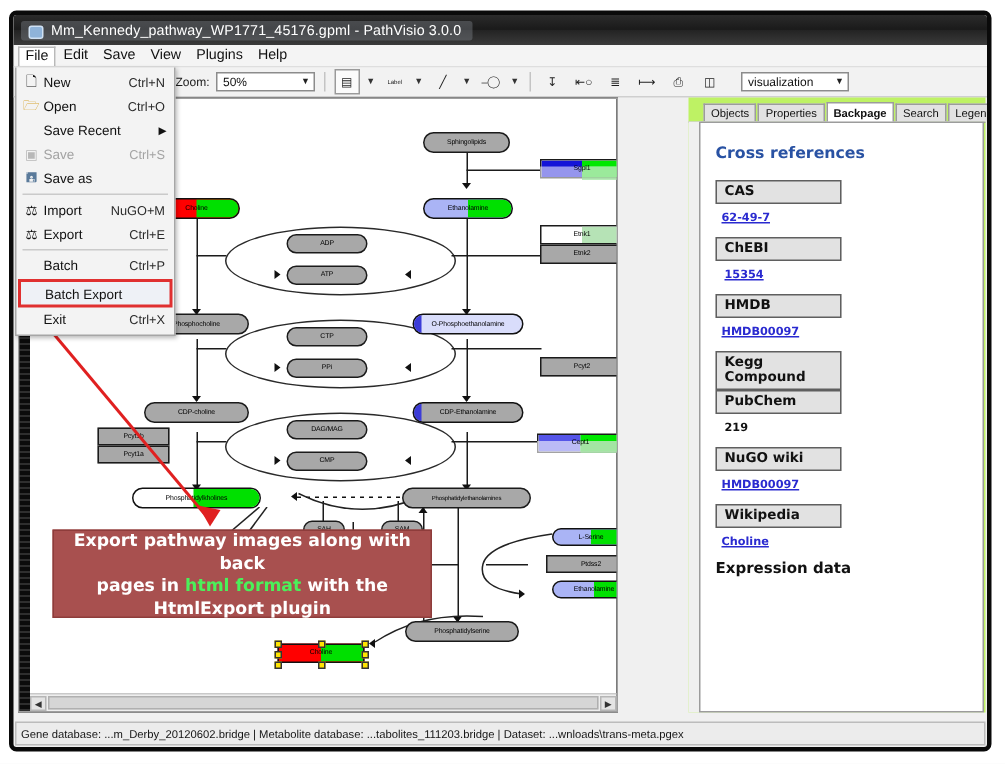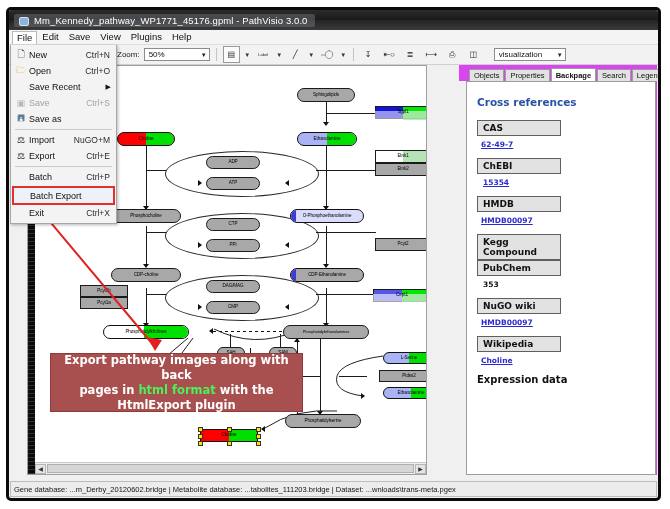--- a/index.html
+++ b/index.html
@@ -72,21 +72,21 @@
   .fm-row.disabled .fm-key{color:#a3a3a3;}
   .fm-sub{font-size:7px;padding-right:5px;}
   .fm-sep{height:1px;background:#cacaca;margin:2px 4px;}
   #batch-export-row{
     border:2px solid #e03030;height:15px;margin:1px 1px 0 1px;background:#eef1f6;
   }
   #batch-export-row .fm-lbl{padding-left:14px;}
 
   
   #canvas-wrap{
-    position:absolute;left:18px;top:55px;width:400px;bottom:23px;
+    position:absolute;left:3px;top:55px;width:400px;bottom:23px;
     background:#000000;border:1px solid #9e9e9e;box-sizing:border-box;overflow:hidden;
   }
   #black-strip{position:absolute;left:0;top:0;width:7px;height:100%;
     background:repeating-linear-gradient(180deg,#0b0b0b 0 3px,#2e2e2e 3px 4px);}
   #canvas{position:absolute;left:7px;top:0;right:0;bottom:0;background:#ffffff;}
 
   
   .node{position:absolute;box-sizing:border-box;display:flex;align-items:center;justify-content:center;
     font-size:4.6px;color:#000;text-align:center;line-height:1;overflow:hidden;letter-spacing:-.1px;}
   .metab{background:#a8a8a8;border:1px solid #1b1b1b;border-radius:8px;}
@@ -121,21 +121,21 @@
   
   #canvas-hscroll{position:absolute;left:7px;right:0;bottom:0;height:11px;background:#eeeeee;border-top:1px solid #c9c9c9;
     display:flex;align-items:center;}
   #canvas-hscroll .sb-arr{width:11px;height:10px;font-size:6px;display:flex;align-items:center;justify-content:center;
     background:#e4e4e4;border:1px solid #b6b6b6;color:#333;box-sizing:border-box;}
   #canvas-hscroll .sb-thumb{height:9px;flex:1;background:#d6d6d6;border:1px solid #b0b0b0;margin:0 1px;box-sizing:border-box;}
 
   
   #side-panel{
     position:absolute;left:450px;top:55px;right:1px;bottom:23px;
-    background:#d946ef;box-sizing:border-box;
+    background:#bef264;box-sizing:border-box;
   }
   #tabstrip{position:absolute;left:0;top:2px;right:0;height:14px;display:flex;align-items:flex-end;padding-left:8px;
     border-bottom:1px solid #9c9c9c;}
   .tab{font-size:7.5px;color:#111;padding:1px 4px;background:#e2e2e2;border:1px solid #9c9c9c;
     border-bottom:none;margin-right:1px;line-height:9px;}
   .tab.active{background:#ffffff;font-weight:bold;padding:2px 4px 2px 4px;position:relative;top:1px;}
   #tab-handle{width:5px;height:11px;margin-right:2px;background:linear-gradient(90deg,#c8c8c8 0 1px,#f0f0f0 1px 2px,#c8c8c8 2px 3px);}
   #panel-body{position:absolute;left:7px;top:16px;right:1px;bottom:0;background:#ffffff;border:1px solid #9c9c9c;
     box-sizing:border-box;padding:10px 10px 0 10px;overflow:hidden;}
   #panel-vrail{position:absolute;left:0;top:16px;bottom:0;width:7px;background:#f0f0f0;border-right:1px solid #d2d2d2;}
@@ -464,21 +464,21 @@
 
       <div class="xr-head">ChEBI</div>
       <div class="xr-val" style="margin-left:6px;"><a href="#">15354</a></div>
 
       <div class="xr-head">HMDB</div>
       <div class="xr-val"><a href="#">HMDB00097</a></div>
 
       <div class="xr-head">Kegg Compound</div>
 
       <div class="xr-head">PubChem</div>
-      <div class="xr-val plain" style="margin-left:6px;">353</div>
+      <div class="xr-val plain" style="margin-left:6px;">219</div>
 
       <div class="xr-head">NuGO wiki</div>
       <div class="xr-val"><a href="#">HMDB00097</a></div>
 
       <div class="xr-head">Wikipedia</div>
       <div class="xr-val"><a href="#">Choline</a></div>
 
       <div id="expr-title">Expression data</div>
     </div>
   </div>

